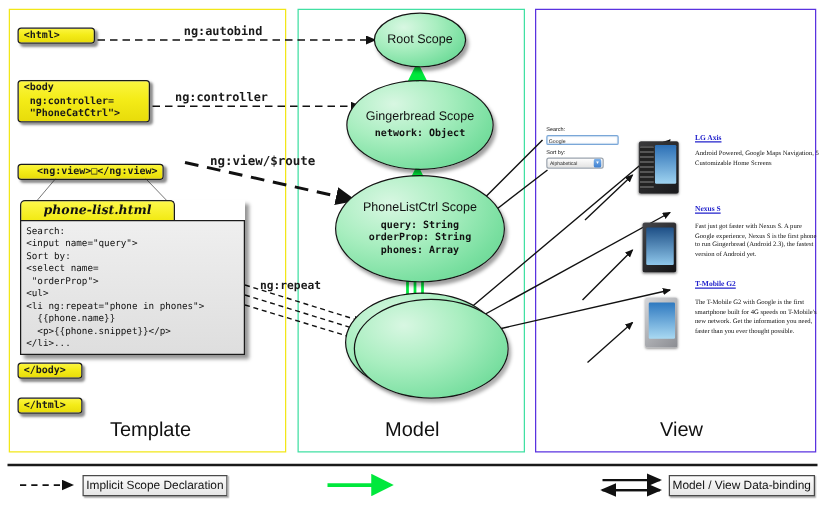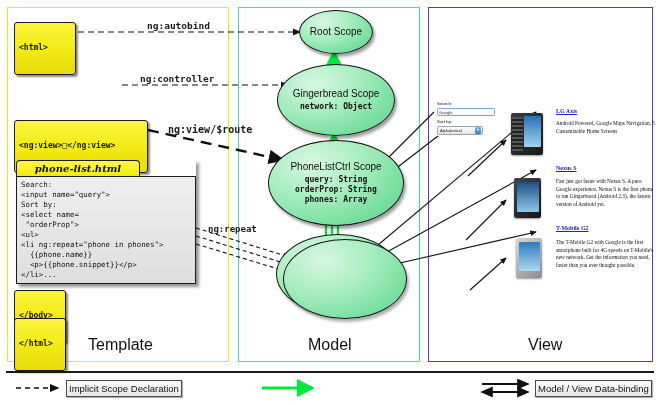--- a/index.html
+++ b/index.html
@@ -17,21 +17,21 @@
   .panel-label{position:absolute;font-size:16px;color:#111;font-weight:400;}
 
   
   .ybox{
     position:absolute;box-sizing:border-box;
     background:linear-gradient(180deg,#fbf53f 0%,#f4ec18 45%,#e8dc0a 100%);
     border:1.4px solid #1b1b1b;
     font-family:"DejaVu Sans Mono",monospace;
     font-weight:bold;font-size:8px;color:#1a1a1a;
     box-shadow:2px 2px 2px rgba(0,0,0,.45);
-    padding:20px 4px;line-height:1.32;white-space:pre;
+    padding:0 4px;line-height:1.32;white-space:pre;
   }
   .ybox.rounded{border-radius:3px;}
 
   
   .codecard{position:absolute;box-shadow:3px 3px 3px rgba(0,0,0,.42);}
   .codecard .chead{
     box-sizing:border-box;
     background:linear-gradient(180deg,#fdf84a 0%,#f2ea14 100%);
     border:1.4px solid #1b1b1b;border-bottom:none;
     border-radius:4px 4px 0 0;
@@ -165,22 +165,25 @@
     <line x1="376" y1="258" x2="536" y2="170" stroke="#111" stroke-width="1.1" marker-end="url(#ah-black-s)"></line>
     <line x1="378" y1="268" x2="536" y2="232" stroke="#111" stroke-width="1.1" marker-end="url(#ah-black-s)"></line>
 
     <line x1="468" y1="176" x2="506" y2="140" stroke="#111" stroke-width="1.1" marker-end="url(#ah-black-s)"></line>
     <line x1="466" y1="240" x2="506" y2="200" stroke="#111" stroke-width="1.1" marker-end="url(#ah-black-s)"></line>
     <line x1="470" y1="290" x2="506" y2="258" stroke="#111" stroke-width="1.1" marker-end="url(#ah-black-s)"></line>
   </svg>
 
   <div class="ybox rounded" style="left:14px;top:22px;width:62px;">&lt;html&gt;</div>
 
-
-  <div class="ybox rounded" style="left:14px;top:120px;width:134px;text-align:left;">&lt;ng:view&gt;□&lt;/ng:view&gt;</div>
+  <div class="ybox rounded" style="left:14px;top:64px;width:106px;">&lt;body
+ ng:controller=
+ "PhoneCatCtrl"&gt;</div>
+
+  <div class="ybox rounded" style="left:14px;top:131px;width:117px;text-align:right;">&lt;ng:view&gt;□&lt;/ng:view&gt;</div>
 
   <div class="codecard" style="left:16px;top:160px;">
     <div class="chead">phone-list.html</div>
     <div class="cbody" style="width:180px;">Search:
 &lt;input name="query"&gt;
 Sort by:
 &lt;select name=
  "orderProp"&gt;
 &lt;ul&gt;
 &lt;li ng:repeat="phone in phones"&gt;

